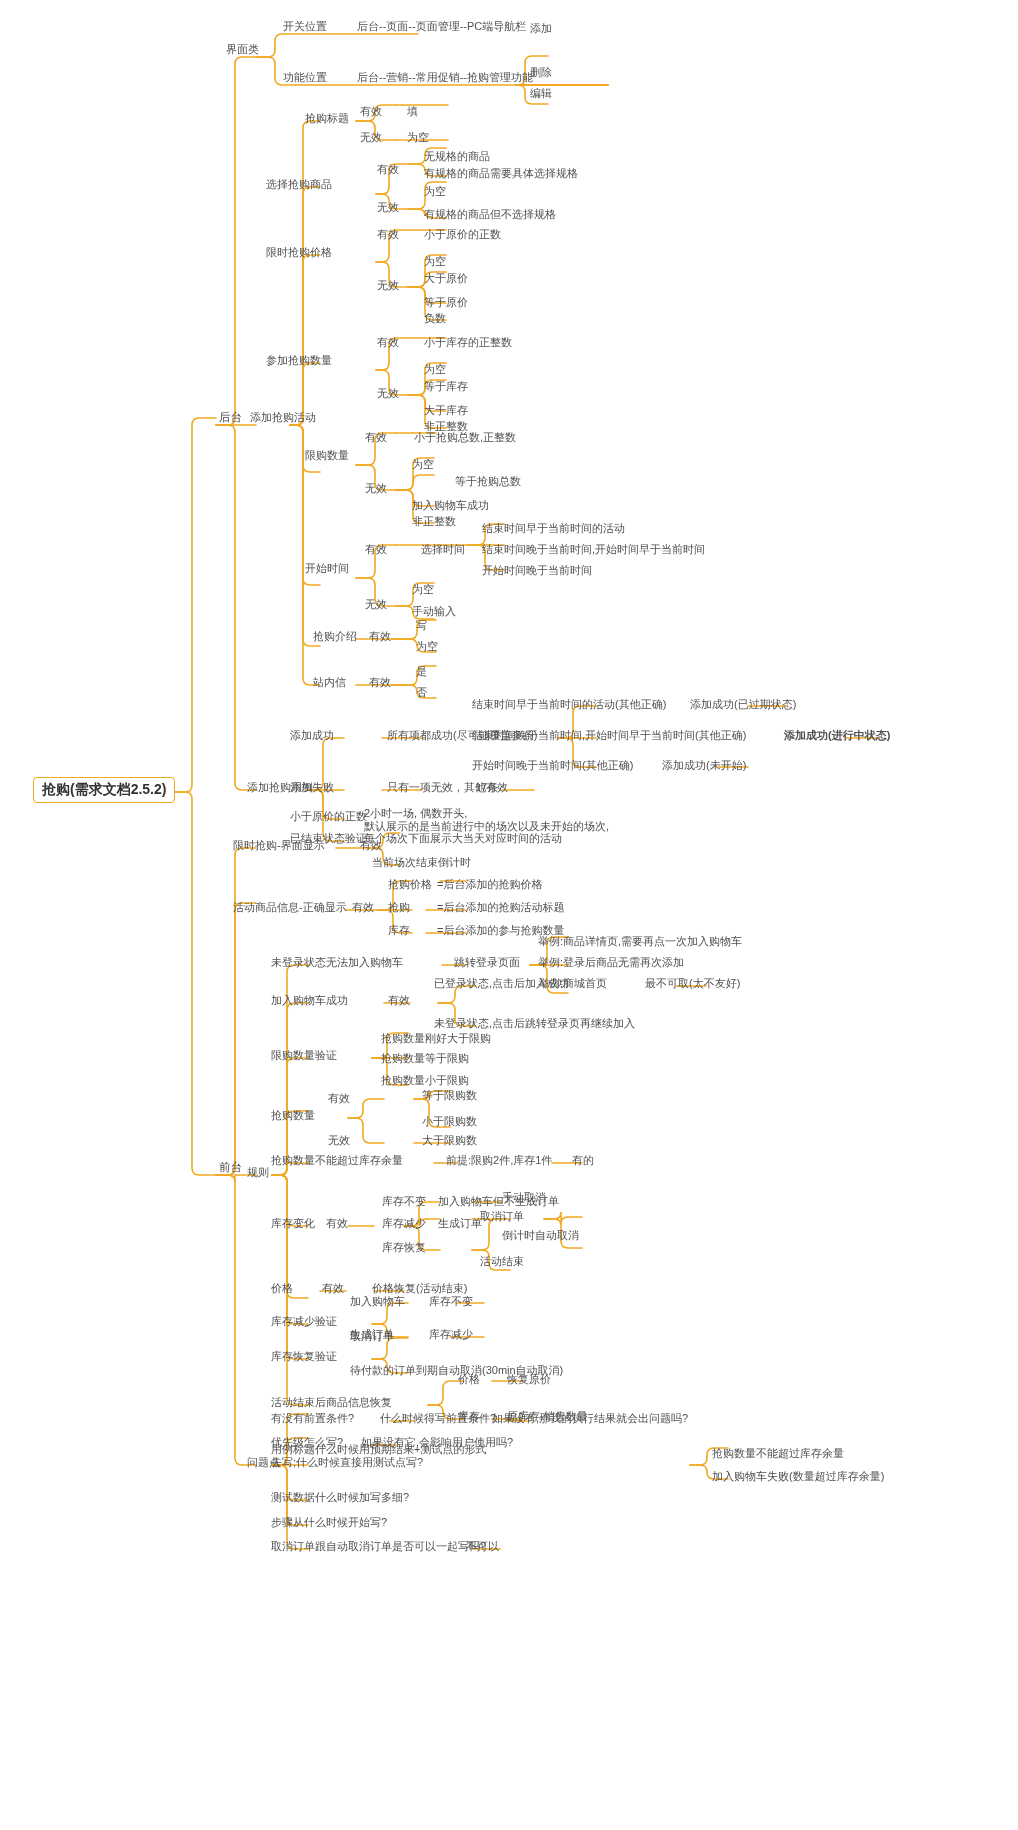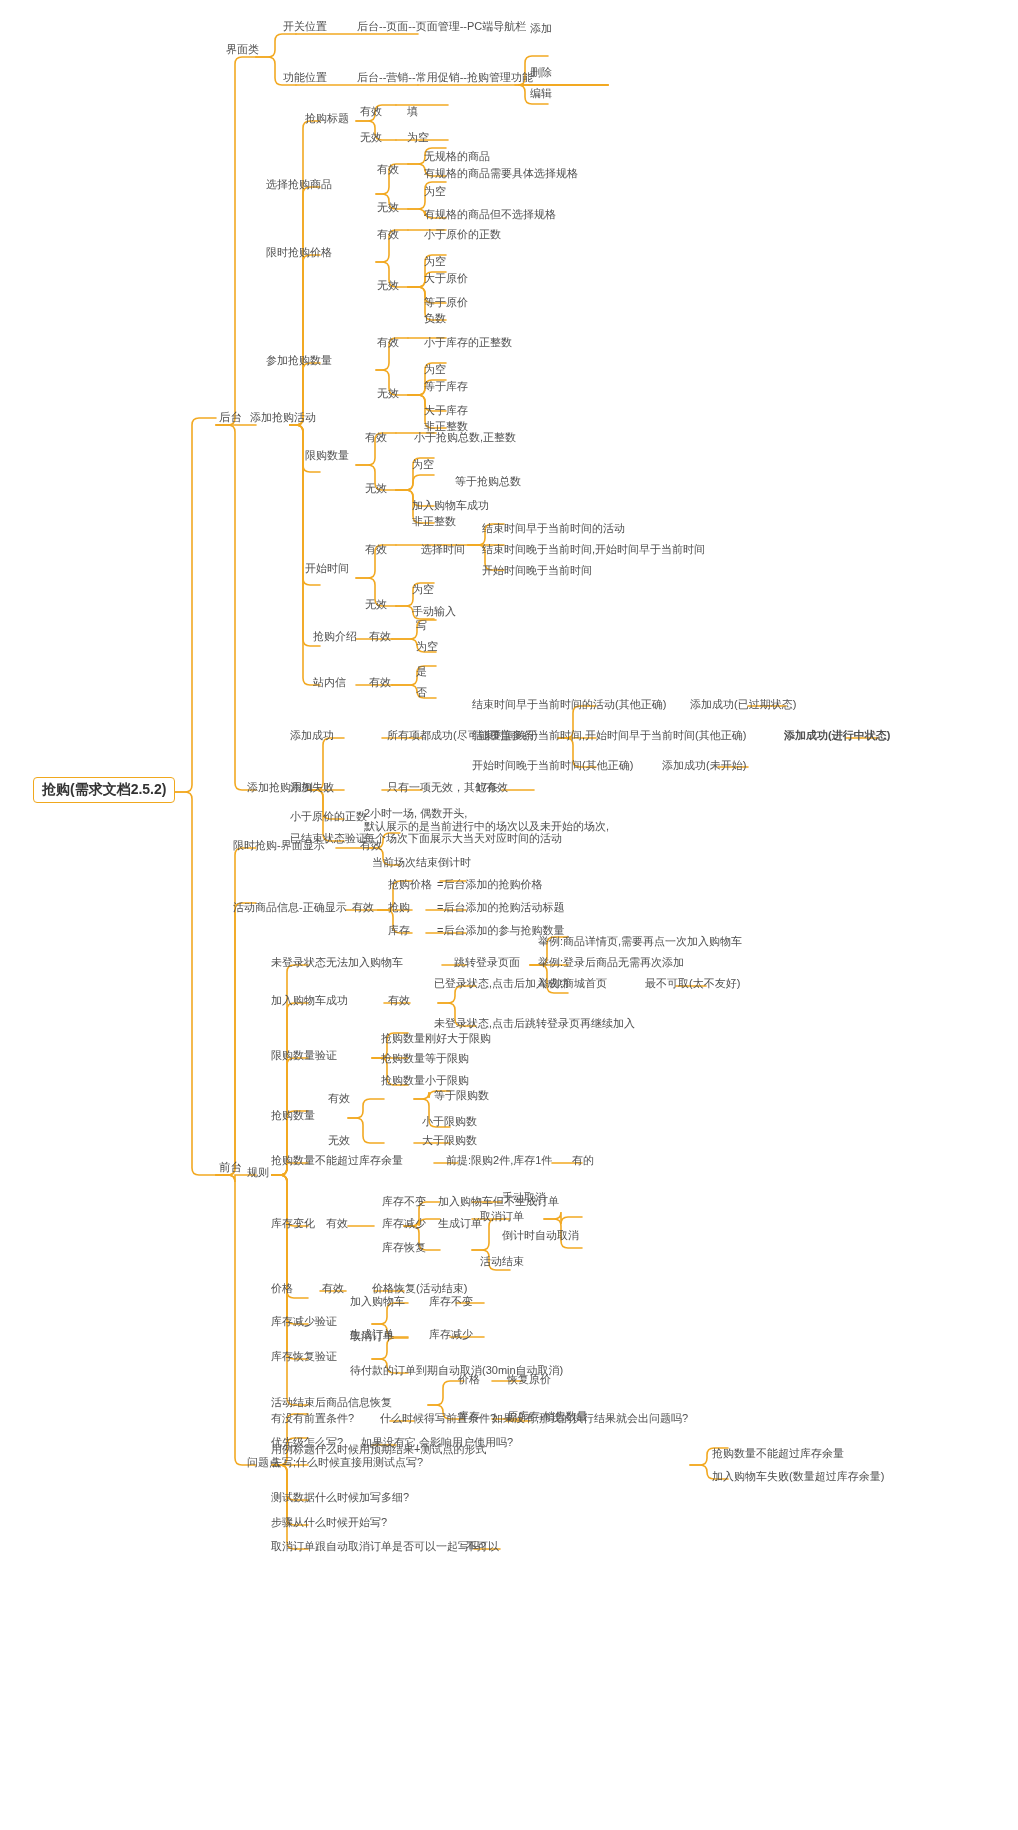--- a/index.html
+++ b/index.html
@@ -359,21 +359,21 @@
 <div class="node" style="left:432px;top:991px;">已登录状态,点击后加入成功</div>
 <div class="node" style="left:432px;top:1031px;">未登录状态,点击后跳转登录页再继续加入</div>
 
 <div class="node" style="left:269px;top:1063px;">限购数量验证</div>
 <div class="node" style="left:379px;top:1046px;">抢购数量刚好大于限购</div>
 <div class="node" style="left:379px;top:1066px;">抢购数量等于限购</div>
 <div class="node" style="left:379px;top:1088px;">抢购数量小于限购</div>
 
 <div class="node" style="left:269px;top:1123px;">抢购数量</div>
 <div class="node" style="left:326px;top:1106px;">有效</div>
-<div class="node" style="left:420px;top:1103px;margin-left:12px;">等于限购数</div>
+<div class="node" style="left:420px;top:1103px;">等于限购数</div>
 <div class="node" style="left:420px;top:1129px;">小于限购数</div>
 <div class="node" style="left:326px;top:1148px;">无效</div>
 <div class="node" style="left:420px;top:1148px;">大于限购数</div>
 
 <div class="node" style="left:269px;top:1168px;">抢购数量不能超过库存余量</div>
 <div class="node" style="left:444px;top:1168px;">前提:限购2件,库存1件</div>
 <div class="node" style="left:570px;top:1168px;">有的</div>
 
 <div class="node" style="left:269px;top:1231px;">库存变化</div>
 <div class="node" style="left:324px;top:1231px;">有效</div>

